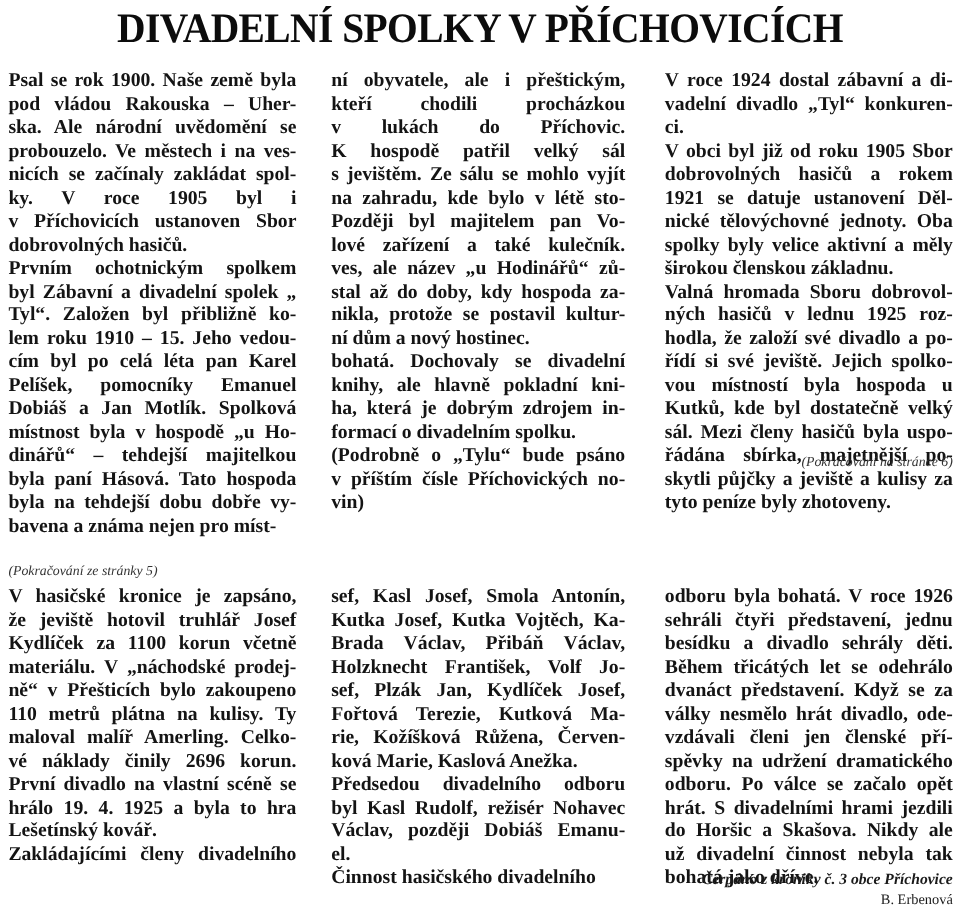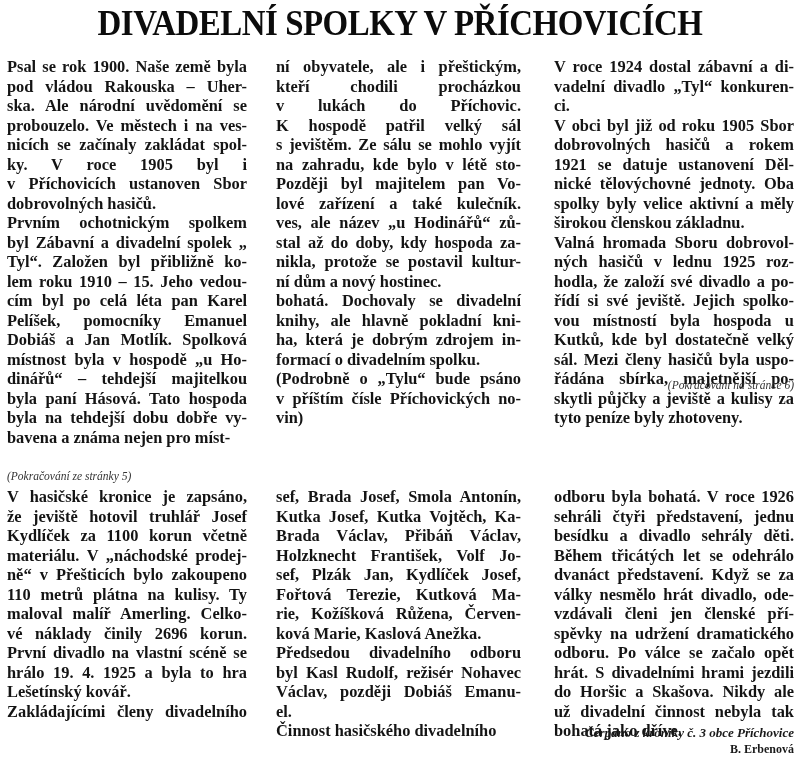--- a/index.html
+++ b/index.html
@@ -29,21 +29,21 @@
     font-style: italic; font-weight: normal; font-size: 11.5px; color: #333;
   }
   .note-cont-from { position: absolute; left: 7px; top: 470px; }
   .note-cont-on { position: absolute; left: 554px; width: 240px; top: 379px; text-align: right; }
   .source {
     position: absolute; left: 554px; width: 240px; top: 725px; text-align: right;
     font-style: italic; font-weight: bold; font-size: 13px; color: #1a1a1a;
   }
   .author {
     position: absolute; left: 554px; width: 240px; top: 742px; text-align: right;
-    font-weight: bold; font-size: 12px; color: #1a1a1a;
+    font-weight: normal; font-size: 12px; color: #1a1a1a;
   }
 </style>
 </head>
 <body>
 
 <div class="title">DIVADELNÍ SPOLKY V PŘÍCHOVICÍCH</div>
 
 <div class="col c1 top">
     <p>
       <span class="ln">Psal se rok 1900. Naše země byla</span>
@@ -141,21 +141,21 @@
       <span class="ln">První divadlo na vlastní scéně se</span>
       <span class="ln">hrálo 19. 4. 1925 a byla to hra</span>
       <span class="ln last">Lešetínský kovář.</span>
     </p>
     <p>
       <span class="ln">Zakládajícími členy divadelního</span>
     </p>
   </div>
 <div class="col c2 bot">
     <p>
-      <span class="ln">sef, Brada Josef, Smola Antonín,</span>
+      <span class="ln">sef, Kasl Josef, Smola Antonín,</span>
       <span class="ln">Kutka Josef, Kutka Vojtěch, Ka-</span>
       <span class="ln">Brada Václav, Přibáň Václav,</span>
       <span class="ln">Holzknecht František, Volf Jo-</span>
       <span class="ln">sef, Plzák Jan, Kydlíček Josef,</span>
       <span class="ln">Fořtová Terezie, Kutková Ma-</span>
       <span class="ln">rie, Kožíšková Růžena, Červen-</span>
       <span class="ln last">ková Marie, Kaslová Anežka.</span>
     </p>
     <p>
       <span class="ln">Předsedou divadelního odboru</span>

